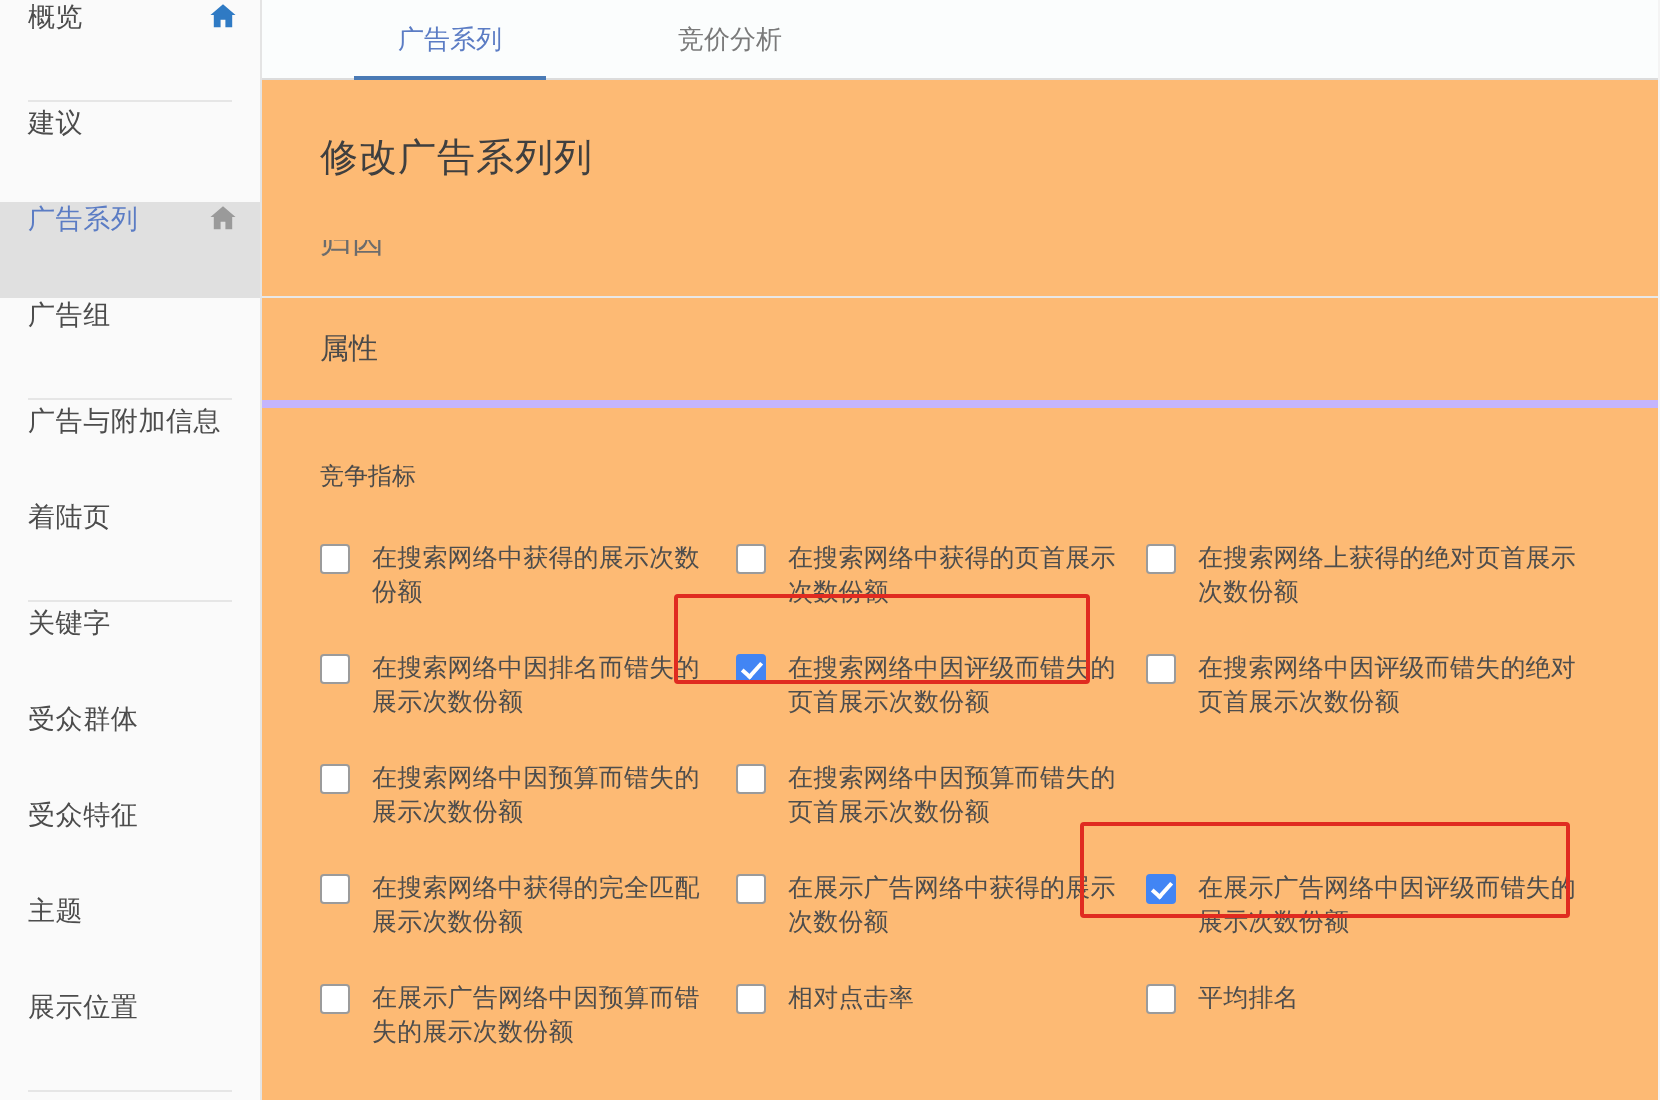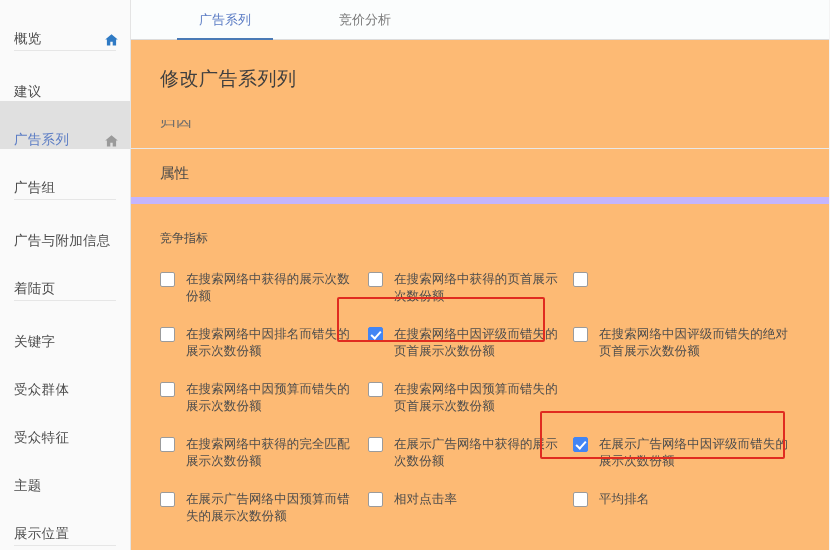--- a/index.html
+++ b/index.html
@@ -17,21 +17,21 @@
     height: 550px;
     background: #fafafa;
     border-right: 1px solid #e4e4e4;
     flex: 0 0 131px;
     position: relative;
     padding-top: 0px;
   }
   .nav-item {
     height: 48px;
     display: flex;
-    align-items: flex-end;
+    align-items: flex-start;
     padding: 0 10px 0 14px;
     font-size: 13.5px;
     color: #4c4c4c;
     letter-spacing: 0.3px;
     position: relative;
     cursor: pointer;
     white-space: nowrap;
   }
   .nav-item .label { flex: 1 1 auto; }
   .nav-item.selected {
@@ -106,21 +106,21 @@
     padding-left: 29px;
     font-size: 16px;
     color: #6c6c6c;
     position: relative;
   }
   .section-clip .txt { position: relative; top: -9px; }
 
   .sec-attr {
     height: 56px;
     border-top: 1px solid #e8e8e8;
-    border-bottom: 7px solid #c4b5fd;
+    border-bottom: 4px solid #c4b5fd;
     display: flex;
     align-items: center;
     padding-left: 29px;
     font-size: 14.5px;
     color: #4a4a4a;
     margin-top: 10px;
   }
 
   .metrics-head {
     padding: 26px 0 0 29px;
@@ -281,20 +281,21 @@
             <label class="cb-cell c0">
               <span class="cbox"></span>
               <span class="cb-label">在搜索网络中获得的展示次数份额</span>
             </label>
             <label class="cb-cell c1">
               <span class="cbox"></span>
               <span class="cb-label">在搜索网络中获得的页首展示次数份额</span>
             </label>
             <label class="cb-cell c2">
               <span class="cbox"></span>
+              <span class="cb-label">在搜索网络上获得的绝对页首展示次数份额</span>
             </label>
           </div>
           <div class="grid-row">
             <label class="cb-cell c0">
               <span class="cbox"></span>
               <span class="cb-label">在搜索网络中因排名而错失的展示次数份额</span>
             </label>
             <label class="cb-cell c1">
               <span class="cbox checked"></span>
               <span class="cb-label">在搜索网络中因评级而错失的页首展示次数份额</span>

